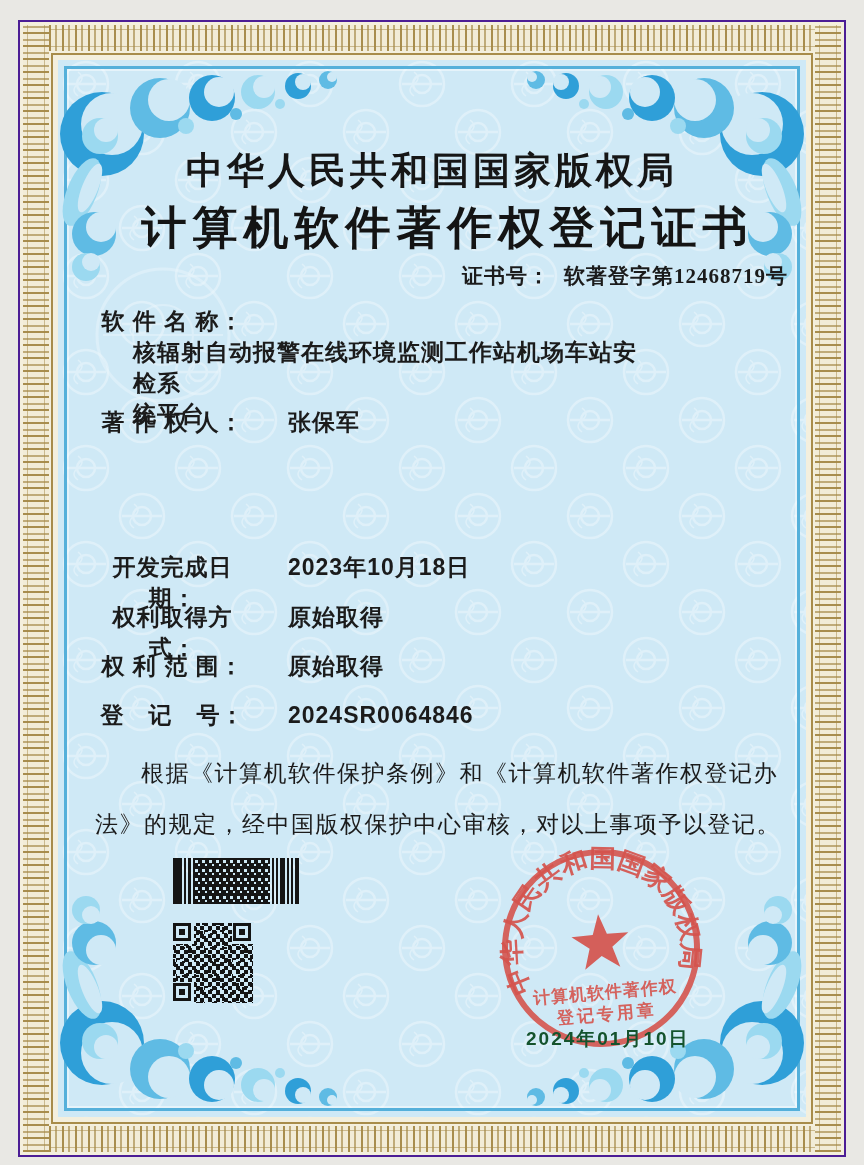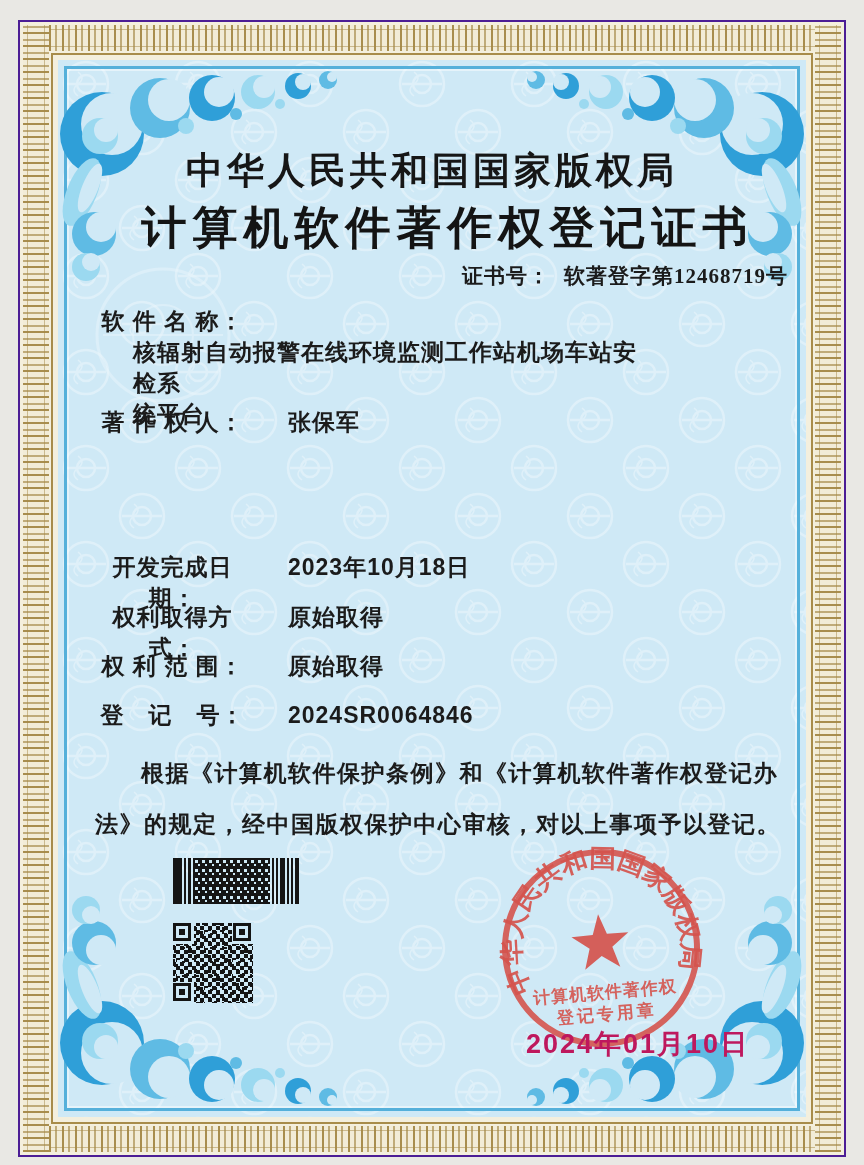--- a/index.html
+++ b/index.html
@@ -61,32 +61,32 @@
     font-size:21px;font-weight:bold;letter-spacing:1px;
   }
   .certno .num{margin-left:14px;}
   .frow{position:absolute;left:37px;font-size:23px;font-weight:bold;letter-spacing:1px;}
   .frow .lbl{display:inline-block;width:155px;vertical-align:top;text-align:center;}
   .frow .val{display:inline-block;margin-left:38px;vertical-align:top;max-width:520px;line-height:31px;}
   .vline{display:block;}
   .para{
     position:absolute;left:37px;top:688px;width:700px;
     font-family:"Liberation Serif","DejaVu Serif",serif;
-    font-size:23px;font-weight:bold;letter-spacing:1.5px;line-height:51px;
+    font-size:23px;font-weight:normal;letter-spacing:1.5px;line-height:51px;
     text-indent:2em;
   }
   .barcode{position:absolute;left:115px;top:798px;width:126px;height:46px;}
   .qrcode{position:absolute;left:114px;top:862px;width:82px;height:82px;}
   .seal{
     position:absolute;left:437px;top:782px;width:212px;height:212px;
     transform:rotate(-5deg);opacity:.92;
   }
   .issue-date{
     position:absolute;left:468px;top:966px;
-    font-size:27px;font-weight:bold;letter-spacing:2px;color:#be185d;
+    font-size:19px;font-weight:bold;letter-spacing:2px;color:#14532d;
   }
 </style>
 </head>
 <body>
 
 <svg width="0" height="0" style="position:absolute" aria-hidden="true">
   <defs>
     <g id="flourish-g">
       <circle cx="42" cy="72" r="42" fill="#2f9fd8"></circle>
       <circle cx="52" cy="62" r="31" fill="#cfe9f6"></circle>

